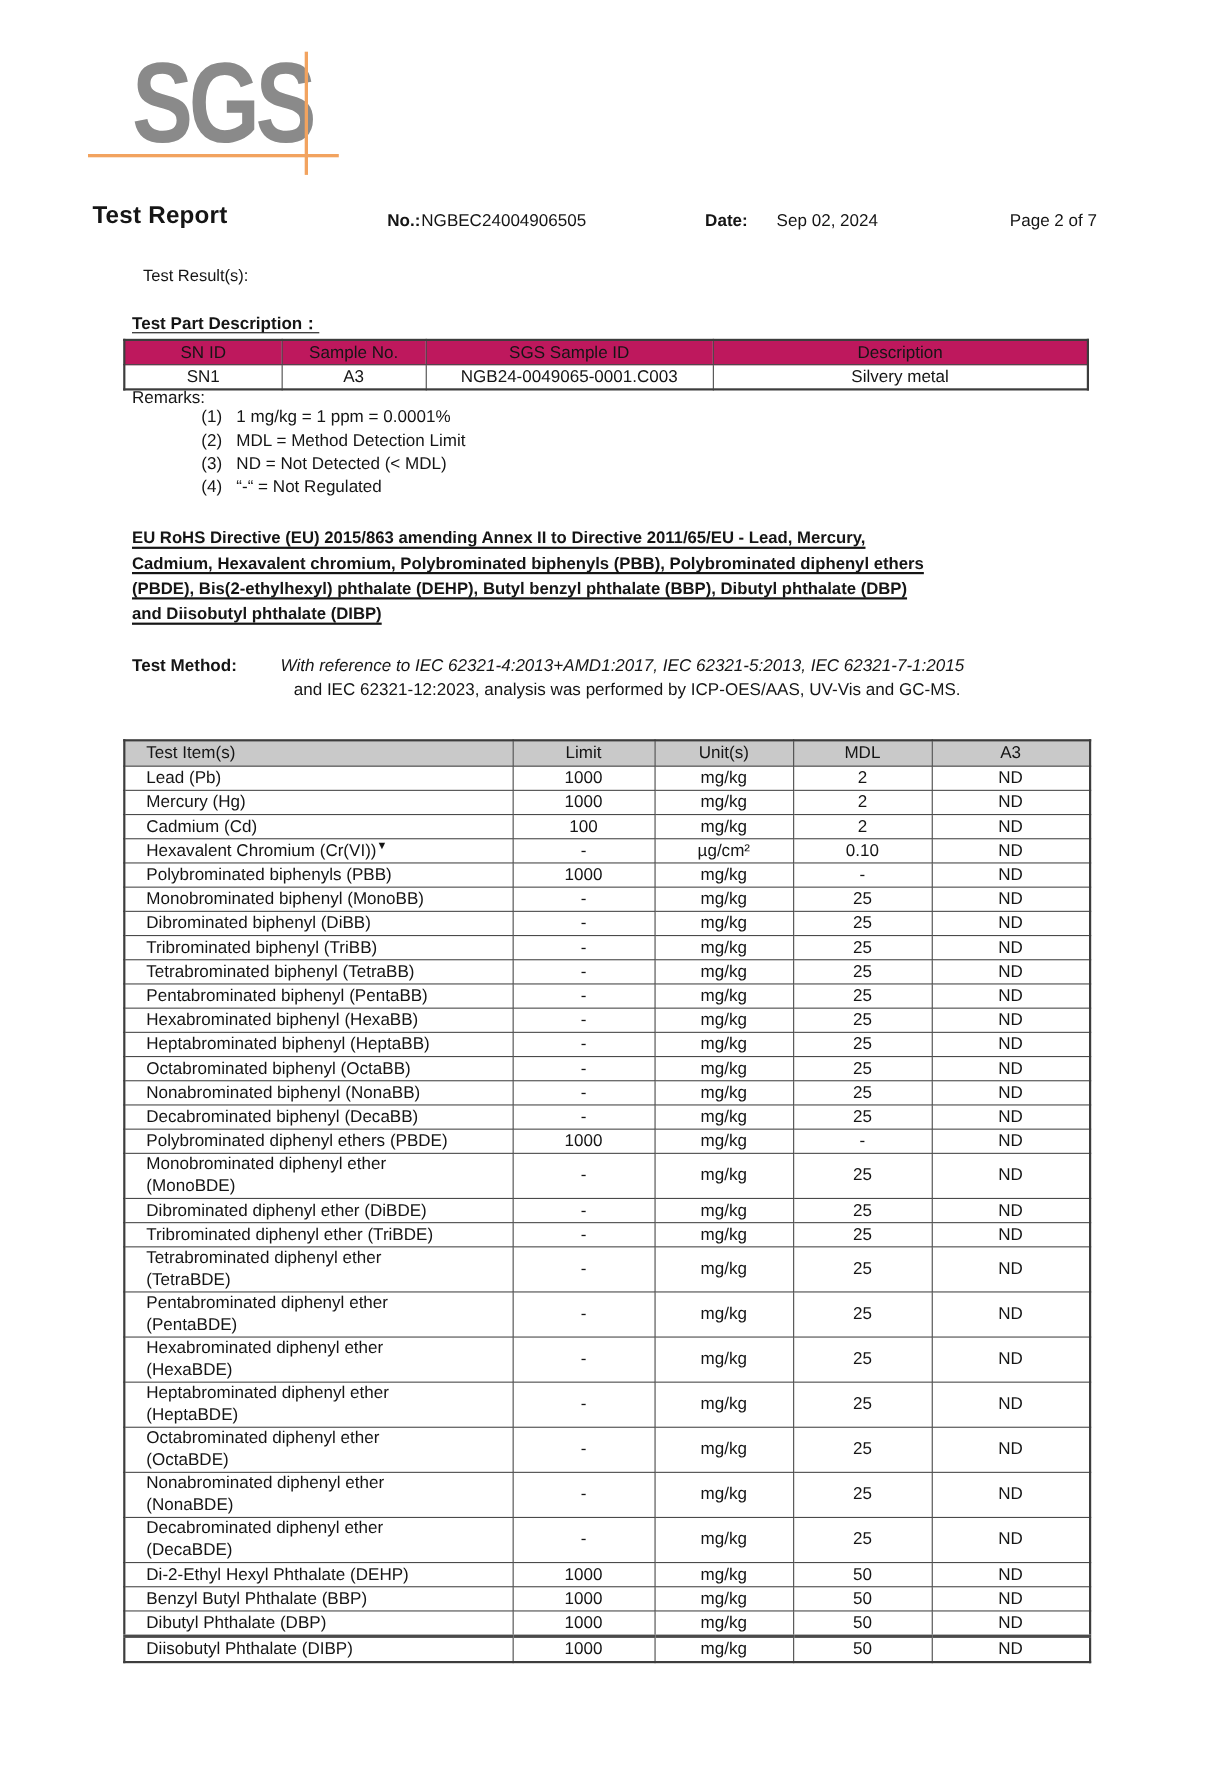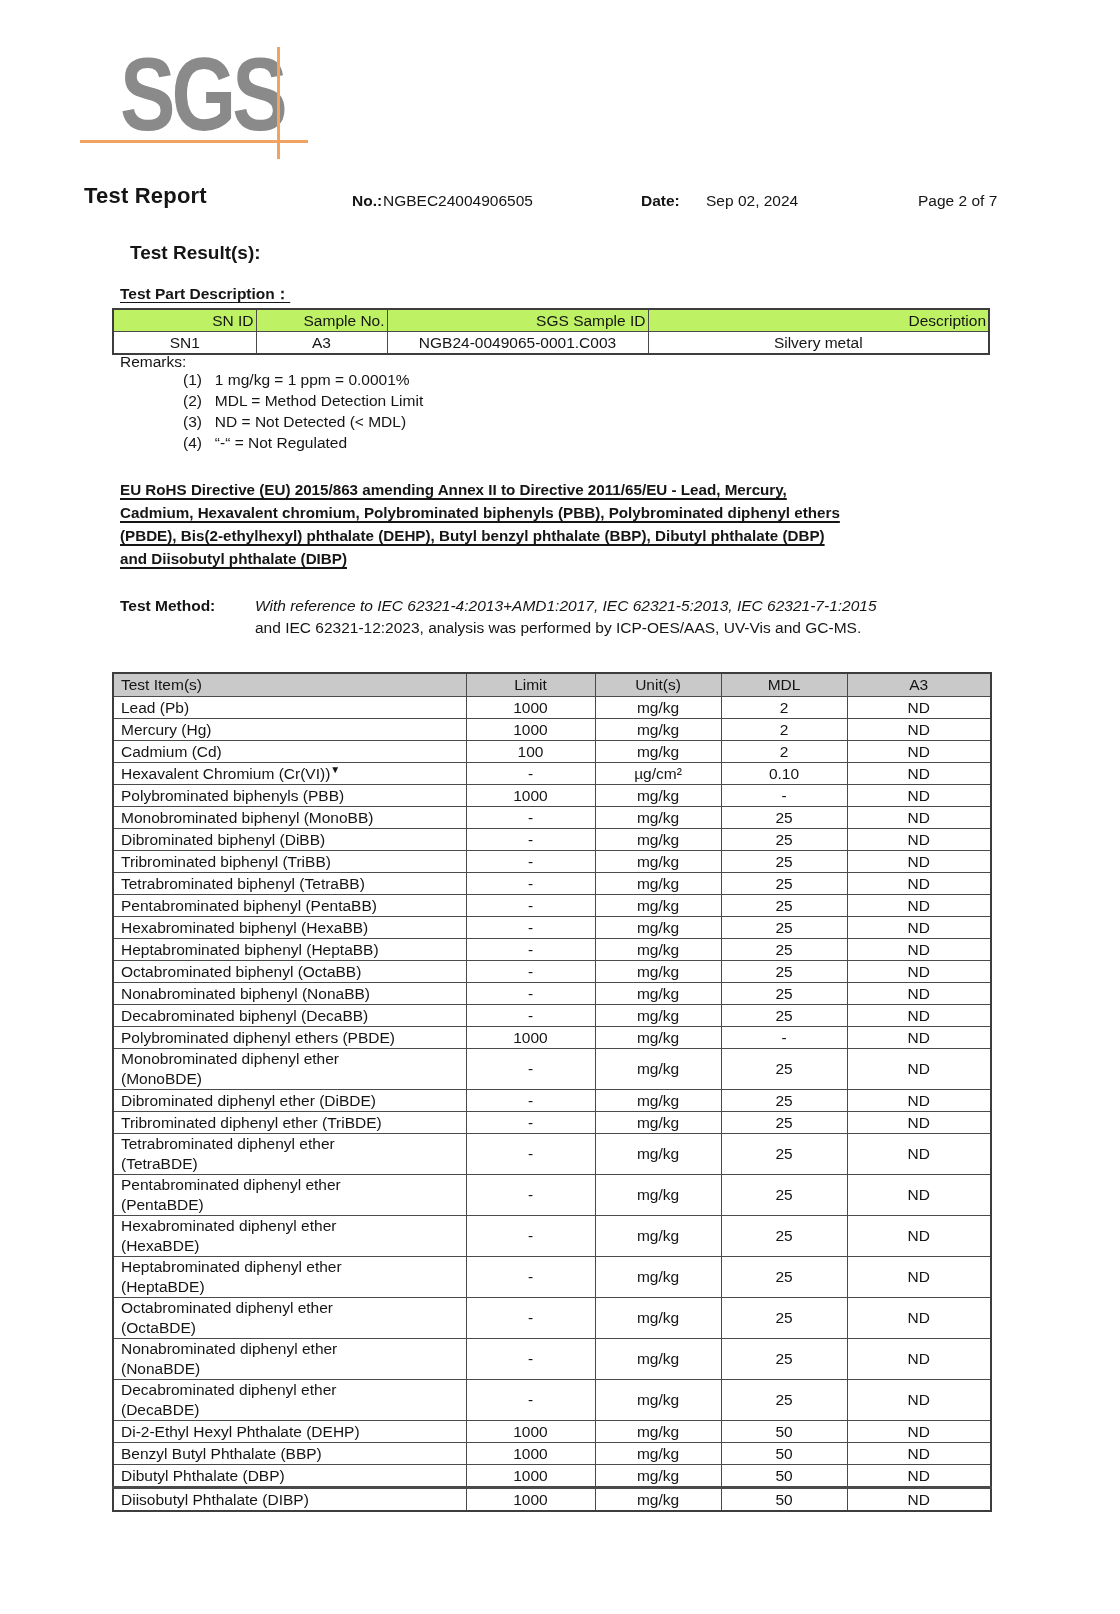--- a/index.html
+++ b/index.html
@@ -17,47 +17,47 @@
   }
   .logo-vline{left:277px;top:47px;width:3px;height:112px;background:#f2a35f;}
   .logo-hline{left:80px;top:140px;width:228px;height:3px;background:#f2a35f;}
 
   
   .report-title{left:84px;top:183px;font-size:22px;font-weight:bold;letter-spacing:0.2px;}
   .hdr{font-size:15.5px;top:192px;}
   .hdr.b{font-weight:bold;}
 
   
-  .test-results{left:130px;top:242px;font-size:19px;font-weight:bold;}
+  .test-results{left:130px;top:242px;font-size:15px;font-weight:normal;}
   .part-title{left:120px;top:284px;font-size:15.5px;font-weight:bold;text-decoration:underline;text-underline-offset:3px;}
 
   
   table{border-collapse:collapse;table-layout:fixed;}
   .part-table{left:112px;top:308px;width:876px;}
   .part-table th,.part-table td{
     border:1px solid #4a4a4a;font-size:15.5px;font-weight:normal;
     text-align:center;height:21px;padding:0 2px;line-height:19px;
   }
   .part-table{border:2px solid #3d3d3d;}
-  .part-table th{background:#bef264;text-align:right;}
+  .part-table th{background:#be185d;}
 
   .remarks-label{left:120px;top:353px;font-size:15.5px;}
   .remark-item{left:183px;font-size:15.5px;white-space:pre-wrap;}
 
   .rohs{left:120px;font-size:15.2px;font-weight:bold;text-decoration:underline;text-underline-offset:3px;text-decoration-thickness:1.5px;}
 
   .method-label{left:120px;top:597px;font-size:15.5px;font-weight:bold;}
   .method-line{left:255px;font-size:15.5px;}
 
   .results-table{left:112px;top:672px;width:878px;border:2px solid #3d3d3d;}
   .results-table th,.results-table td{
     border:1px solid #4a4a4a;font-size:15.5px;padding:0 3px;line-height:20px;
   }
   .results-table th{background:#c9c9c9;font-weight:normal;height:22px;}
-  .results-table th.item,.results-table td.item{text-align:left;padding-left:7px;white-space:pre-line;}
+  .results-table th.item,.results-table td.item{text-align:left;padding-left:19px;white-space:pre-line;}
   .results-table td{text-align:center;height:21px;vertical-align:middle;}
   .results-table tr.thick td{border-bottom:3px solid #4a4a4a;}
   sup.marker{font-size:10px;line-height:0;}
 </style>
 </head>
 <body>
 
 <div class="abs sgs-text">SGS</div>
 <div class="abs logo-vline"></div>
 <div class="abs logo-hline"></div>
@@ -101,21 +101,21 @@
 <div class="abs remark-item" style="top:413px;">(3)   ND = Not Detected (&lt; MDL)</div>
 <div class="abs remark-item" style="top:434px;">(4)   “-“ = Not Regulated</div>
 
 <div class="abs rohs" style="top:481px;">EU RoHS Directive (EU) 2015/863 amending Annex II to Directive 2011/65/EU - Lead, Mercury,</div>
 <div class="abs rohs" style="top:504px;">Cadmium, Hexavalent chromium, Polybrominated biphenyls (PBB), Polybrominated diphenyl ethers</div>
 <div class="abs rohs" style="top:527px;text-align:right;">(PBDE), Bis(2-ethylhexyl) phthalate (DEHP), Butyl benzyl phthalate (BBP), Dibutyl phthalate (DBP)</div>
 <div class="abs rohs" style="top:550px;">and Diisobutyl phthalate (DIBP)</div>
 
 <div class="abs method-label">Test Method:</div>
 <div class="abs method-line" style="top:597px;font-style:italic;">With reference to IEC 62321-4:2013+AMD1:2017, IEC 62321-5:2013, IEC 62321-7-1:2015</div>
-<div class="abs method-line" style="top:619px;">and IEC 62321-12:2023, analysis was performed by ICP-OES/AAS, UV-Vis and GC-MS.</div>
+<div class="abs method-line" style="top:619px;margin-left:12px;">and IEC 62321-12:2023, analysis was performed by ICP-OES/AAS, UV-Vis and GC-MS.</div>
 
 <table class="abs results-table">
   <colgroup>
       <col style="width:353px">
       <col style="width:129px">
       <col style="width:126px">
       <col style="width:126px">
       <col style="width:144px">
     </colgroup>
   <thead>

